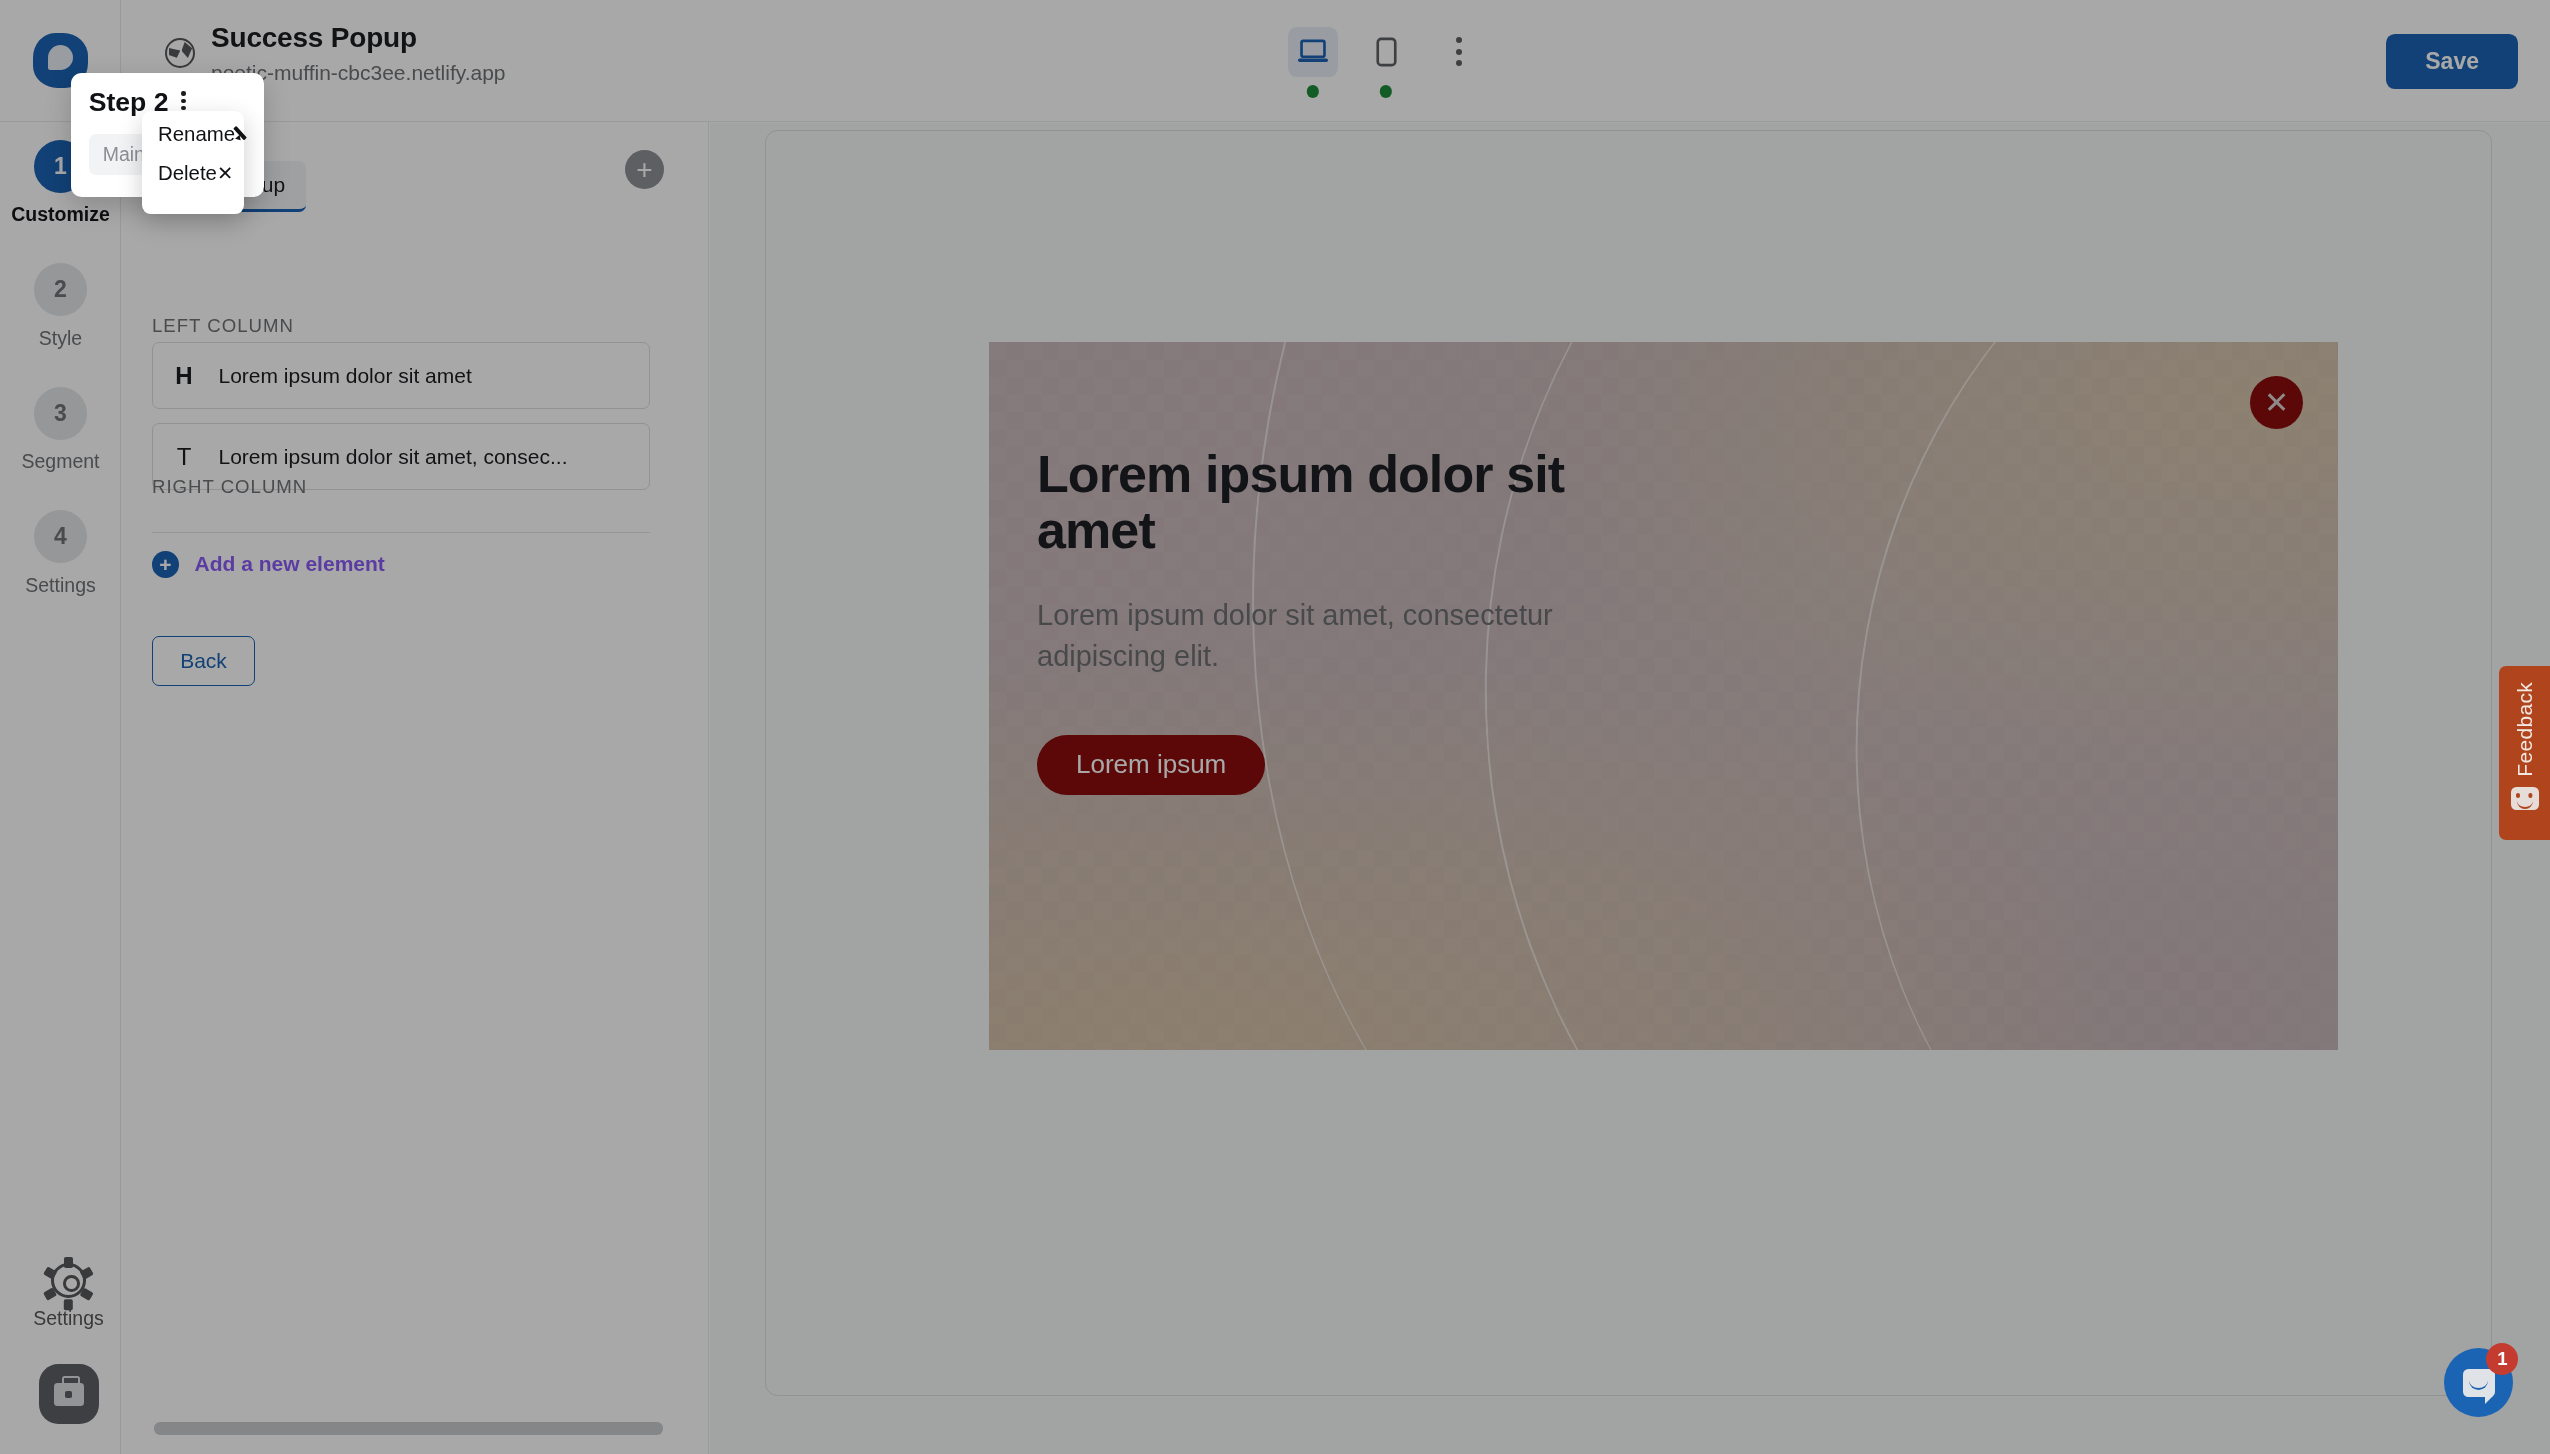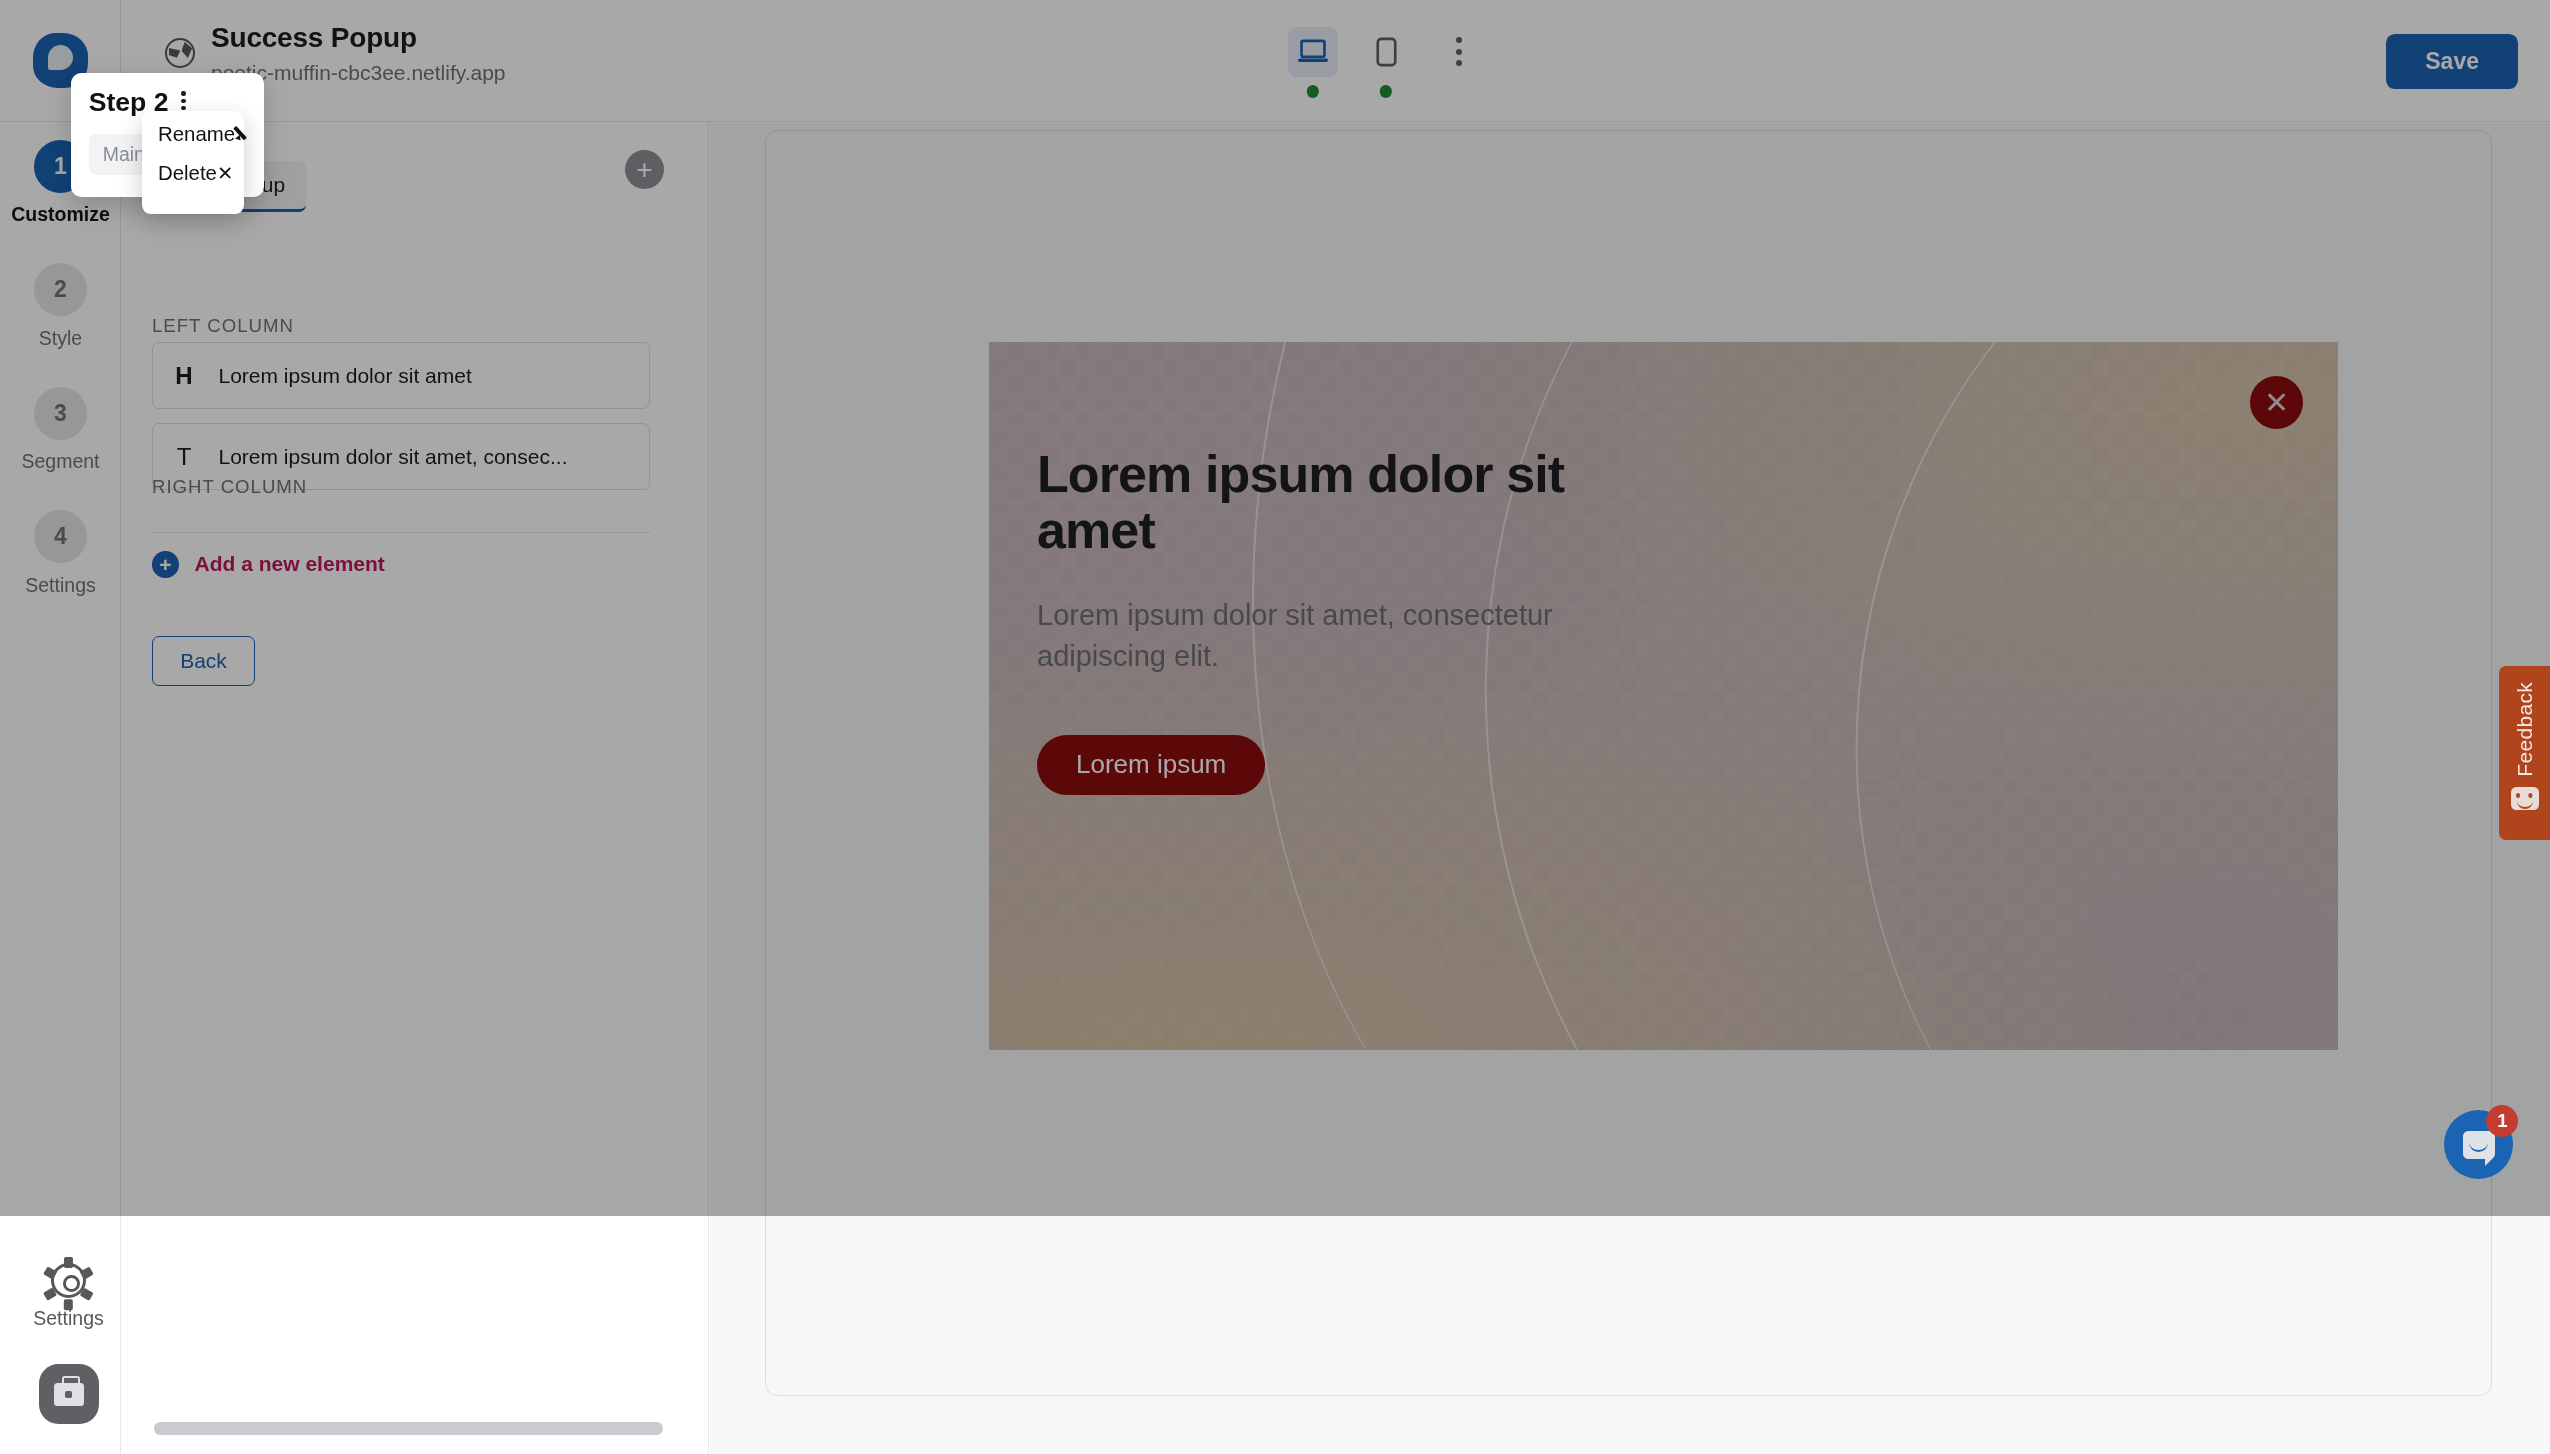--- a/index.html
+++ b/index.html
@@ -5,21 +5,21 @@
   * { box-sizing: border-box; margin: 0; padding: 0; }
   html, body {
     width: 2550px; height: 1454px;
     font-family: "Liberation Sans", sans-serif;
     background: #ffffff;
     overflow: hidden;
   }
   
   #app {
     position: relative;
-    width: 2550px; height: 1216px;
+    width: 2550px; height: 1454px;
     background: #ffffff;
   }
   #dimmer {
     position: absolute; inset: 0;
     background: rgba(0,0,0,0.34);
     pointer-events: none;
     z-index: 500;
   }
 
   
@@ -236,21 +236,21 @@
   #add-element {
     position: absolute; left: 30px; top: 429px;
     display: flex; align-items: center; gap: 16px; cursor: pointer;
   }
   .plus-circle {
     width: 26.6px; height: 26.6px; border-radius: 50%;
     background: #1b63b3; color: #fff;
     display: flex; align-items: center; justify-content: center;
     font-size: 21px; line-height: 1; font-weight: 700;
   }
-  #add-element-label { font-size: 21px; color: #be185d; font-weight: 600; }
+  #add-element-label { font-size: 21px; color: #8b5cf6; font-weight: 600; }
 
   #footer-actions {
     position: absolute; left: 30px; top: 514px; display: flex; gap: 4px;
   }
   #back-button {
     width: 103px; height: 50px; border-radius: 7px;
     border: 0.9px solid #1b63b3; background: #fff; color: #1b63b3;
     font-size: 21px; font-weight: 500; cursor: pointer;
   }
   #next-button {

